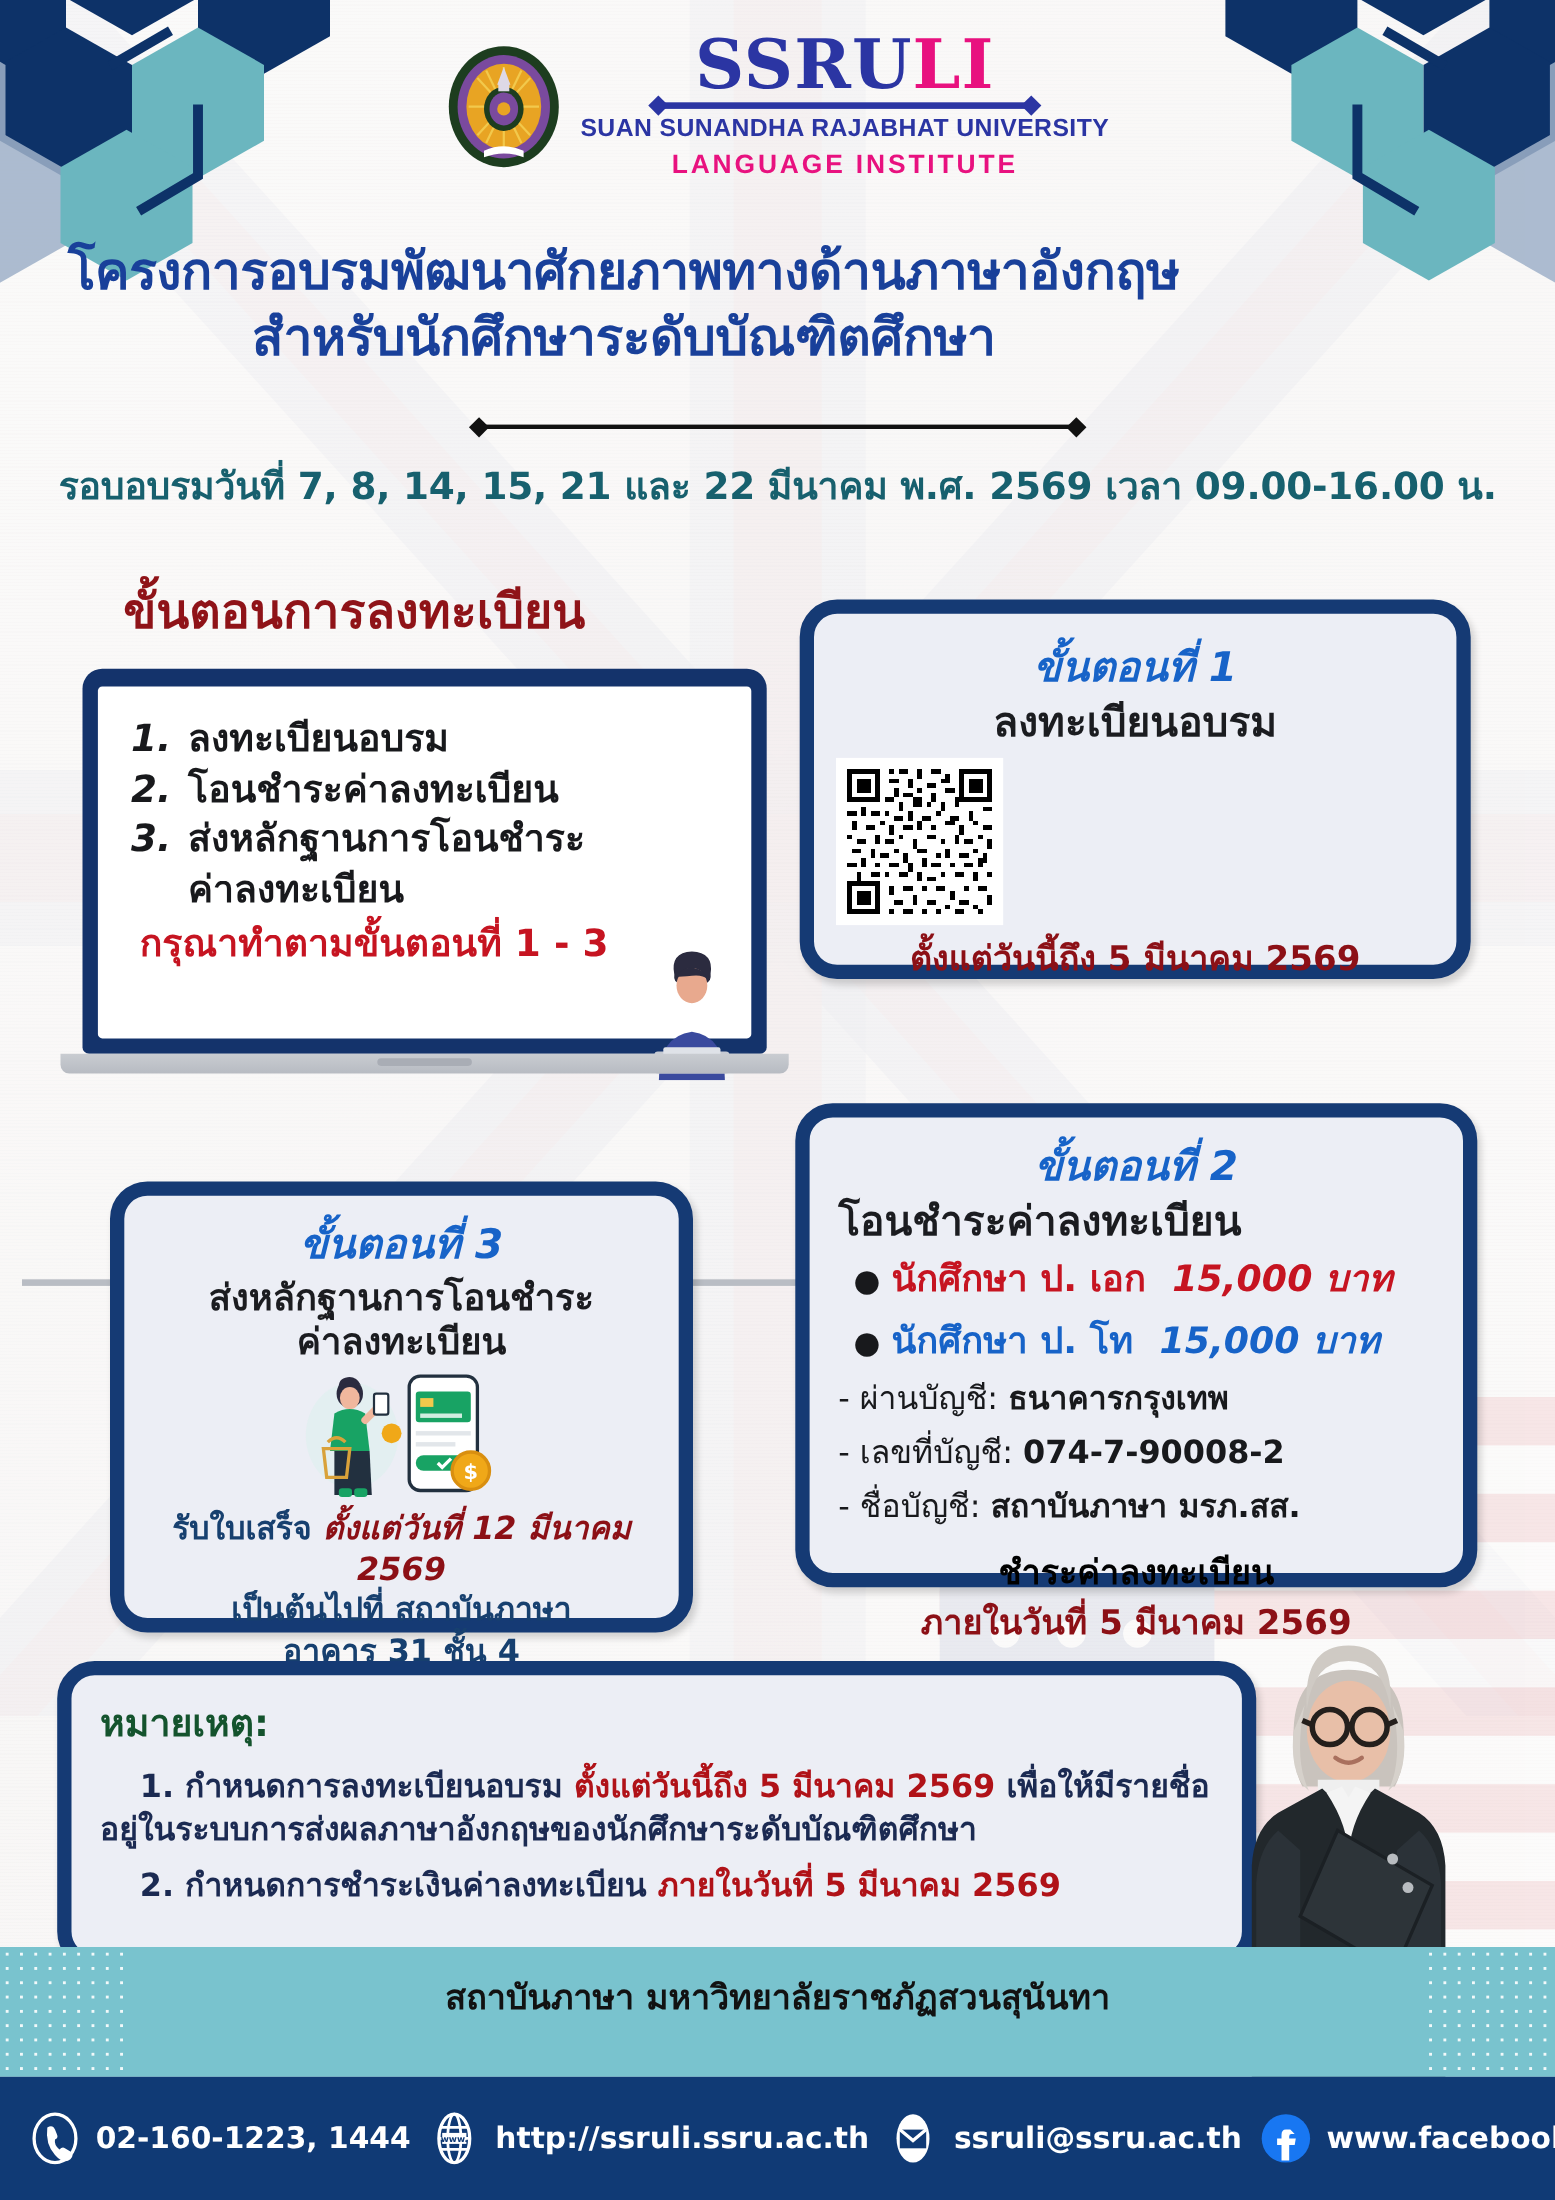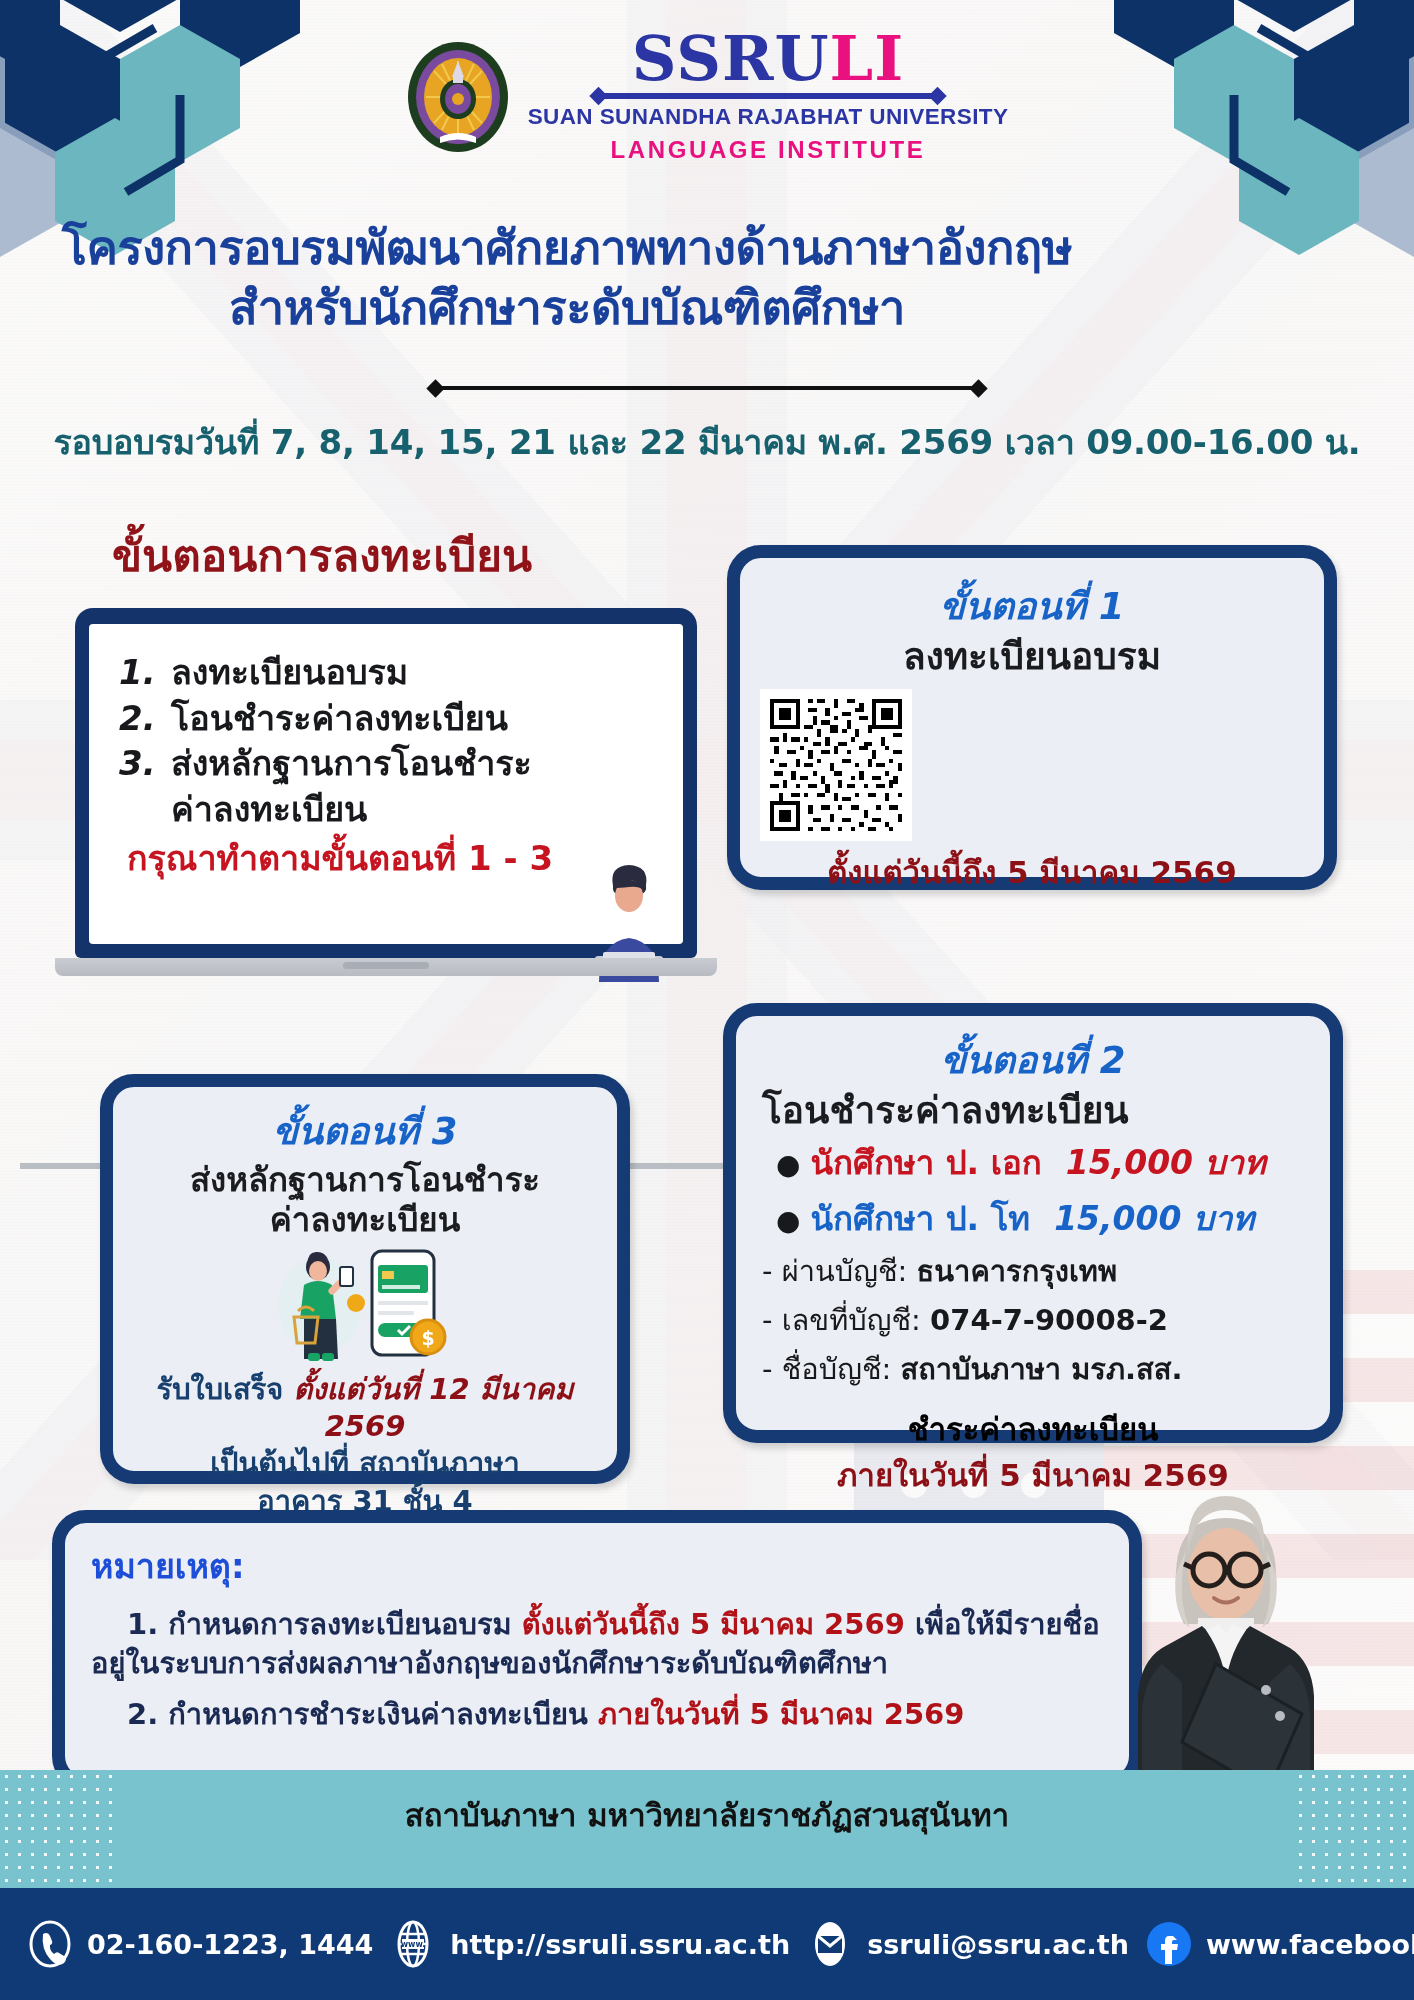--- a/index.html
+++ b/index.html
@@ -121,21 +121,21 @@
   .pay-note-blue { color: #000000; font-weight: bold; font-size: 31px; text-align: center; margin-top: 12px; }
 
   
   #card-step3 { left: 100px; top: 1050px; width: 530px; height: 410px; padding: 14px 16px 12px; margin-top: 24px; }
   .pay-illu { width: 210px; height: 128px; display: block; margin: 2px auto 2px; }
   .card3-foot { color: #17406f; font-weight: bold; font-size: 29px; text-align: center; line-height: 1.28; }
   .card3-foot .red { color: #8c1016; font-style: italic; }
 
   
   #card-notes { left: 52px; top: 1510px; width: 1090px; height: 280px; padding: 16px 26px; }
-  .notes-title { color: #1d4ed8; font-weight: bold; font-size: 34px; }
+  .notes-title { color: #14532d; font-weight: bold; font-size: 34px; }
   .note-item { color: #1b2a52; font-weight: bold; font-size: 29px; line-height: 1.34; margin-top: 12px; }
   .note-item .red { color: #b01218; }
   .note-item.first { text-indent: 36px; }
 
   
   .woman { position: absolute; right: 28px; bottom: 112px; width: 320px; height: 430px; }
 
   
   .teal-band { position: absolute; left: 0; bottom: 112px; width: 1414px; height: 118px;
                background: #79c3ce; }

